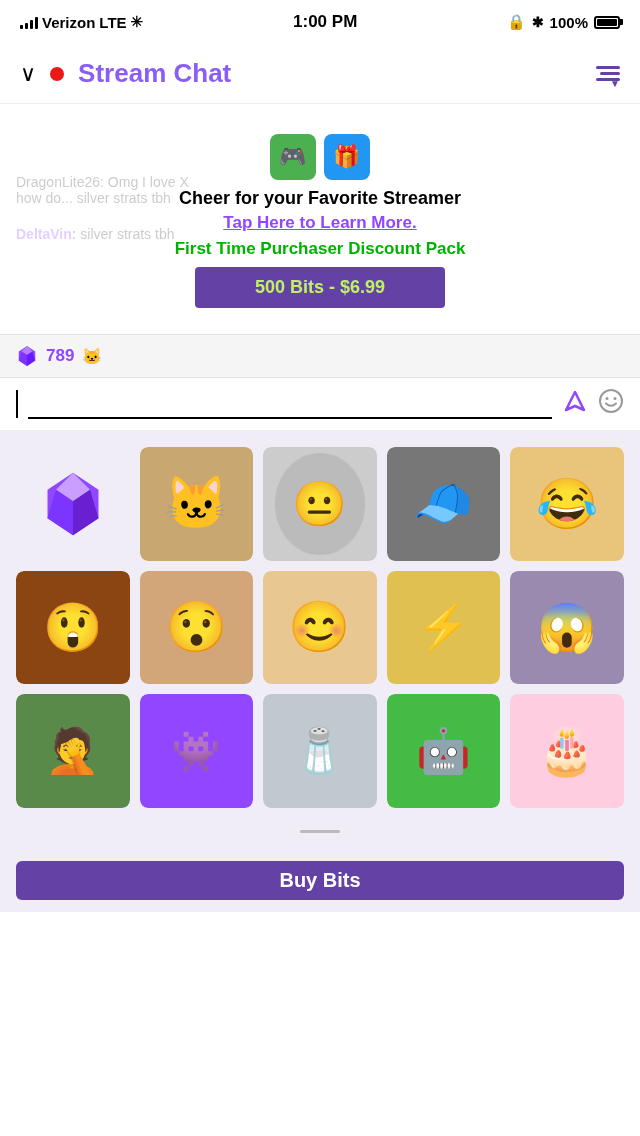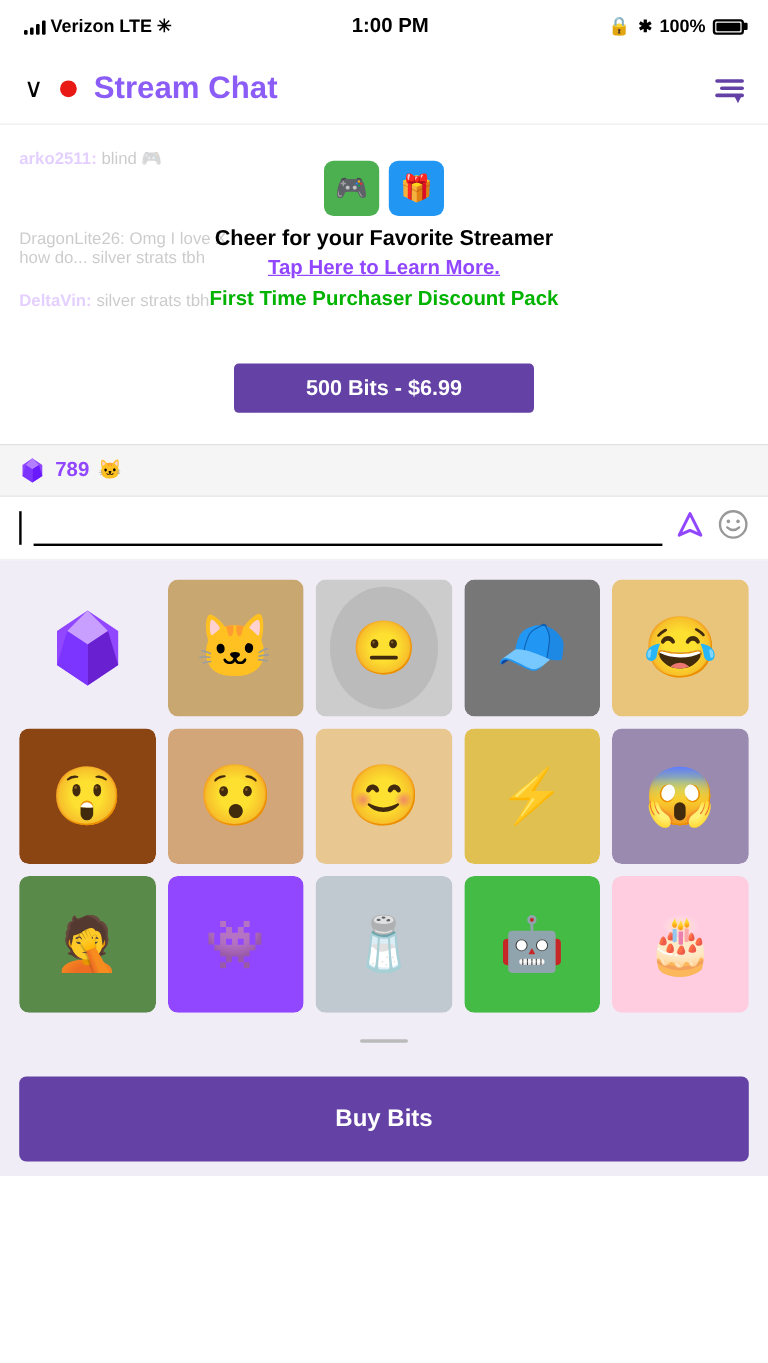--- a/index.html
+++ b/index.html
@@ -112,29 +112,28 @@
       text-decoration: underline;
     }
     .promo-discount {
       font-size: 17px;
       color: #00b300;
       font-weight: 700;
       margin-bottom: 8px;
     }
     .promo-button {
       background: #6441a5;
-      color: #ffffff;
+      color: #bef264;
       font-size: 18px;
       font-weight: 600;
       border: none;
       border-radius: 4px;
       padding: 10px 60px;
       cursor: pointer;
       display: inline-block;
-      margin-top: 36px;
     }
 
     
     .chat-behind {
       position: absolute;
       top: 0; left: 0; right: 0; bottom: 0;
       opacity: 0.25;
       pointer-events: none;
       padding: 10px 16px;
       font-size: 14px;
@@ -232,21 +231,21 @@
       background: #f0edf7;
     }
     .buy-bits-btn {
       width: 100%;
       background: #6441a5;
       color: #fff;
       font-size: 20px;
       font-weight: 600;
       border: none;
       border-radius: 6px;
-      padding: 24px;
+      padding: 8px;
       cursor: pointer;
     }
   </style>
 </head>
 <body>
 
 <div class="status-bar">
   <div class="status-left">
     <div class="signal-bars">
       <span></span>
@@ -280,23 +279,20 @@
       <span></span>
       <span></span>
       <span></span>
     </div>
   </div>
 </div>
 
 <div style="position:relative; background:#fff;">
 
   <div class="chat-behind">
-    <div>
-      <span style="color:#9146ff;font-weight:600;">arko2511:</span> blind 🎮
-    </div>
     <div style="height:50px;"></div>
     <div>
       DragonLite26: Omg I love X
     </div>
     <div>
       how do... silver strats tbh
     </div>
     <div style="height:20px;"></div>
     <div>
       <span style="color:#9146ff;font-weight:600;">DeltaVin:</span> silver strats tbh

